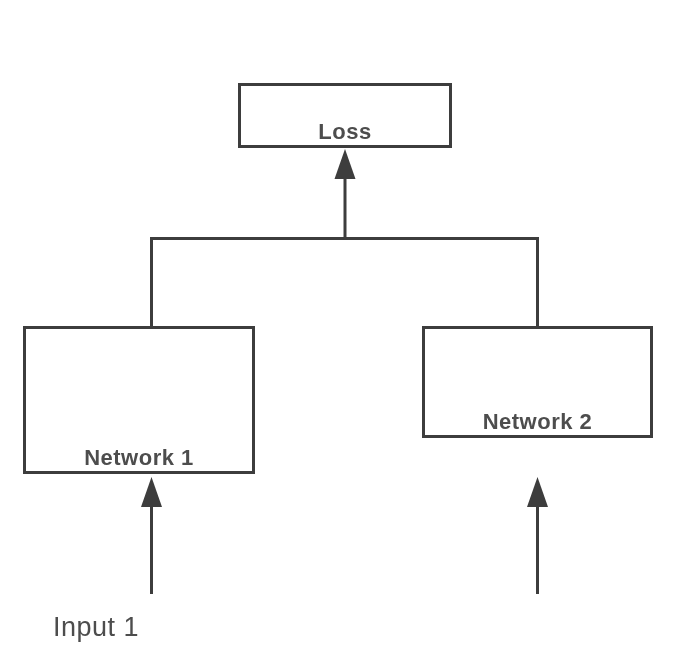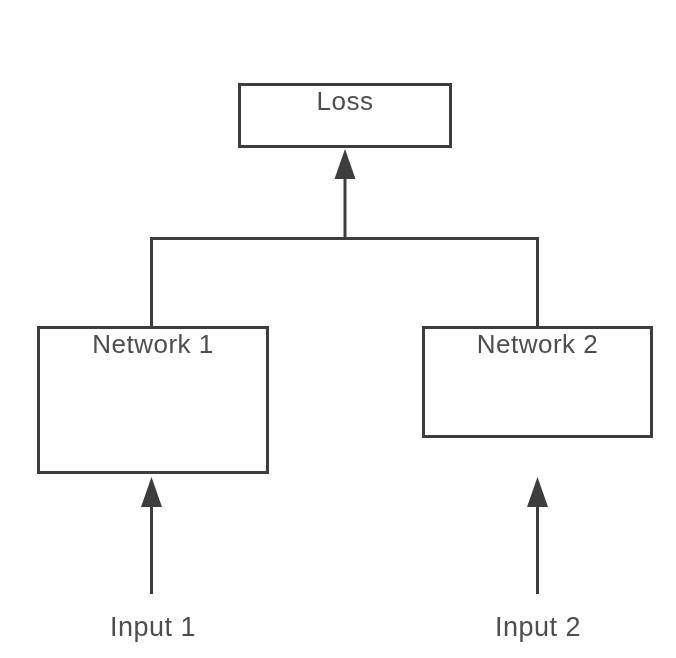--- a/index.html
+++ b/index.html
@@ -33,34 +33,34 @@
   }
   .connectors .head {
     fill: var(--line-color);
     stroke: none;
   }
   .node {
     position: absolute;
     border: 3px solid var(--line-color);
     background: var(--bg-color);
     display: flex;
-    align-items: flex-start;
+    align-items: flex-end;
     justify-content: center;
-    font-size: 26px;
+    font-size: 22px;
     letter-spacing: 0.5px;
     color: var(--text-color);
+    font-weight: bold;
   }
   .node-loss   { left: 238px; top: 83px;  width: 214px; height: 65px;  }
-  .node-net1   { left: 37px;  top: 326px; width: 232px; height: 148px; }
+  .node-net1   { left: 23px;  top: 326px; width: 232px; height: 148px; }
   .node-net2   { left: 422px; top: 326px; width: 231px; height: 112px; }
   .input-label {
     position: absolute;
     top: 612px;
     width: 200px;
-    text-align: center;
     font-size: 27px;
     letter-spacing: 0.5px;
     color: var(--text-color);
   }
   .input-label-1 { left: 53px;  }
   .input-label-2 { left: 438px; }
 </style>
 </head>
 <body>
 
@@ -95,15 +95,14 @@
   <div class="node node-net1">
     <span>Network 1</span>
   </div>
 
   <div class="node node-net2">
     <span>Network 2</span>
   </div>
 
   <div class="input-label input-label-1">Input 1</div>
 
-  <div class="input-label input-label-2">Input 2</div>
 
 </div>
 
 </body></html>

